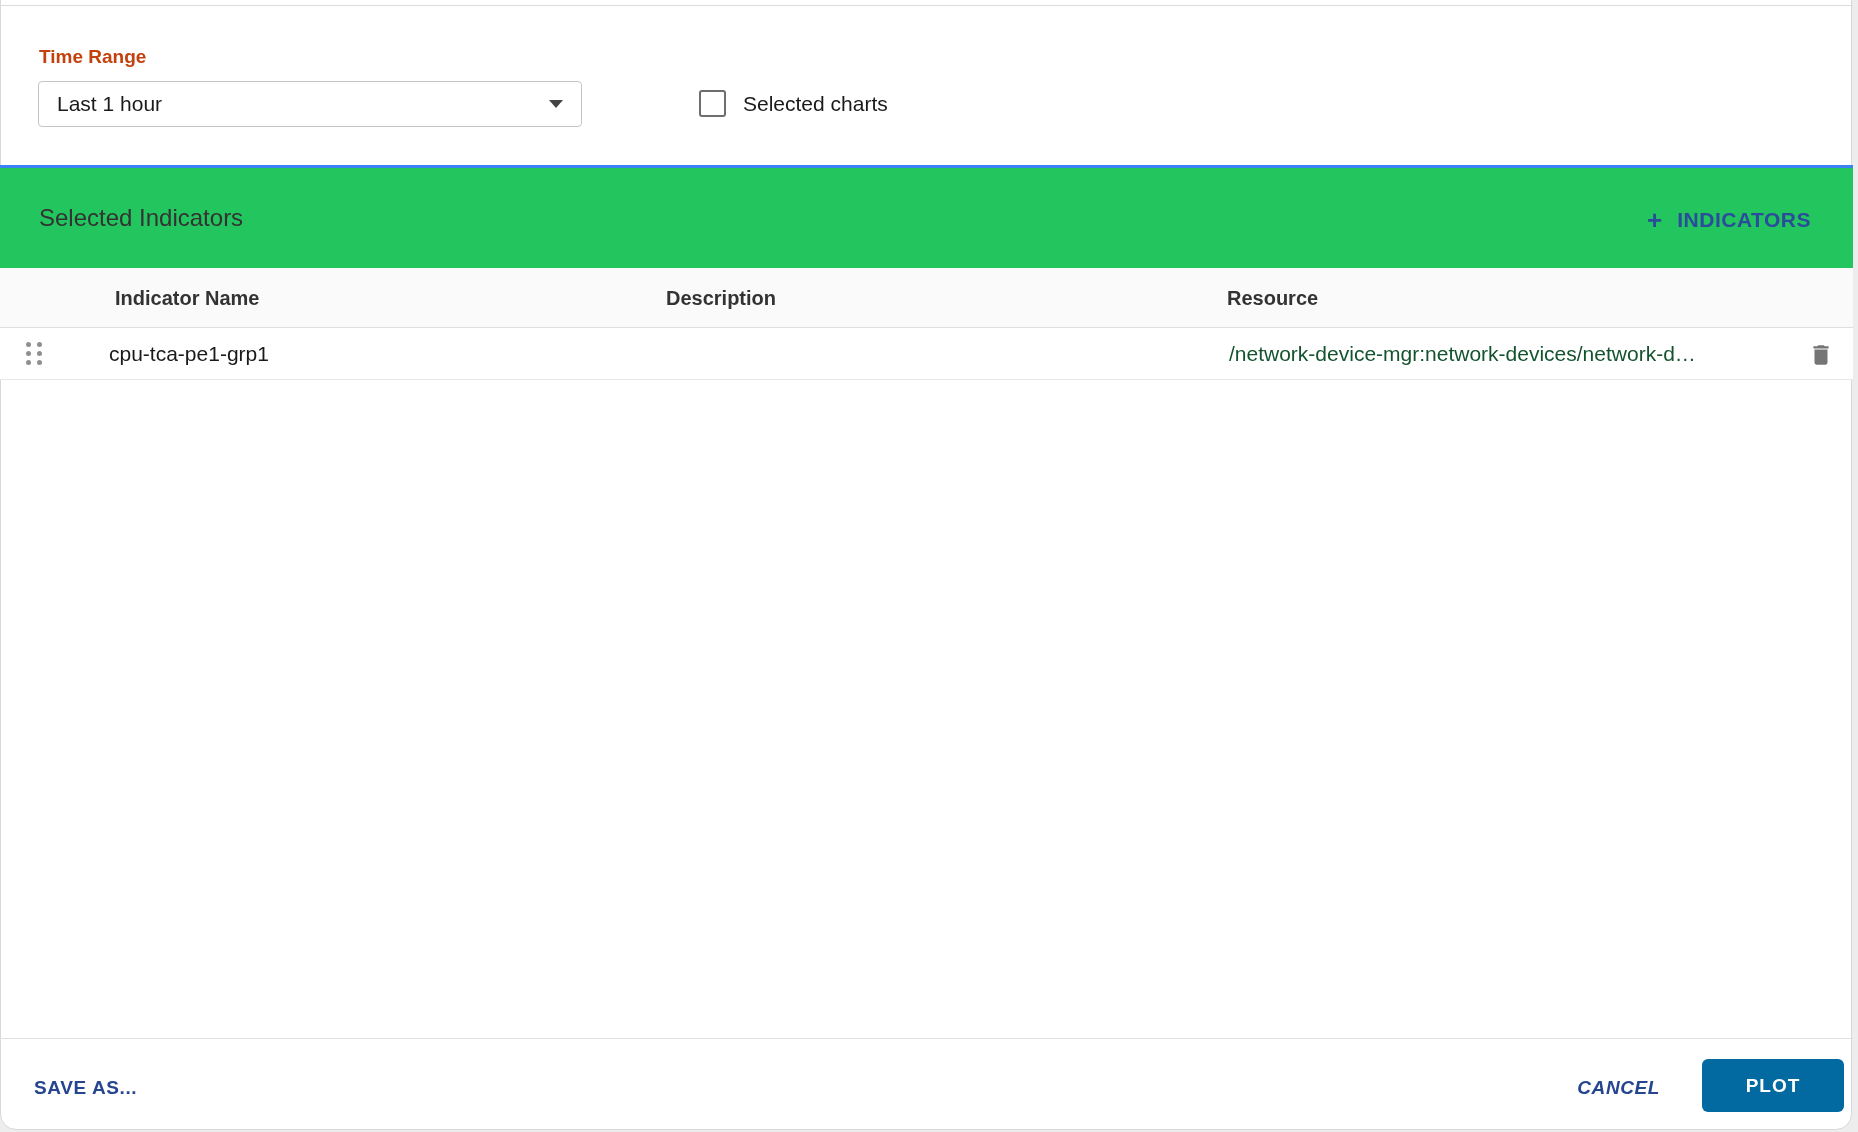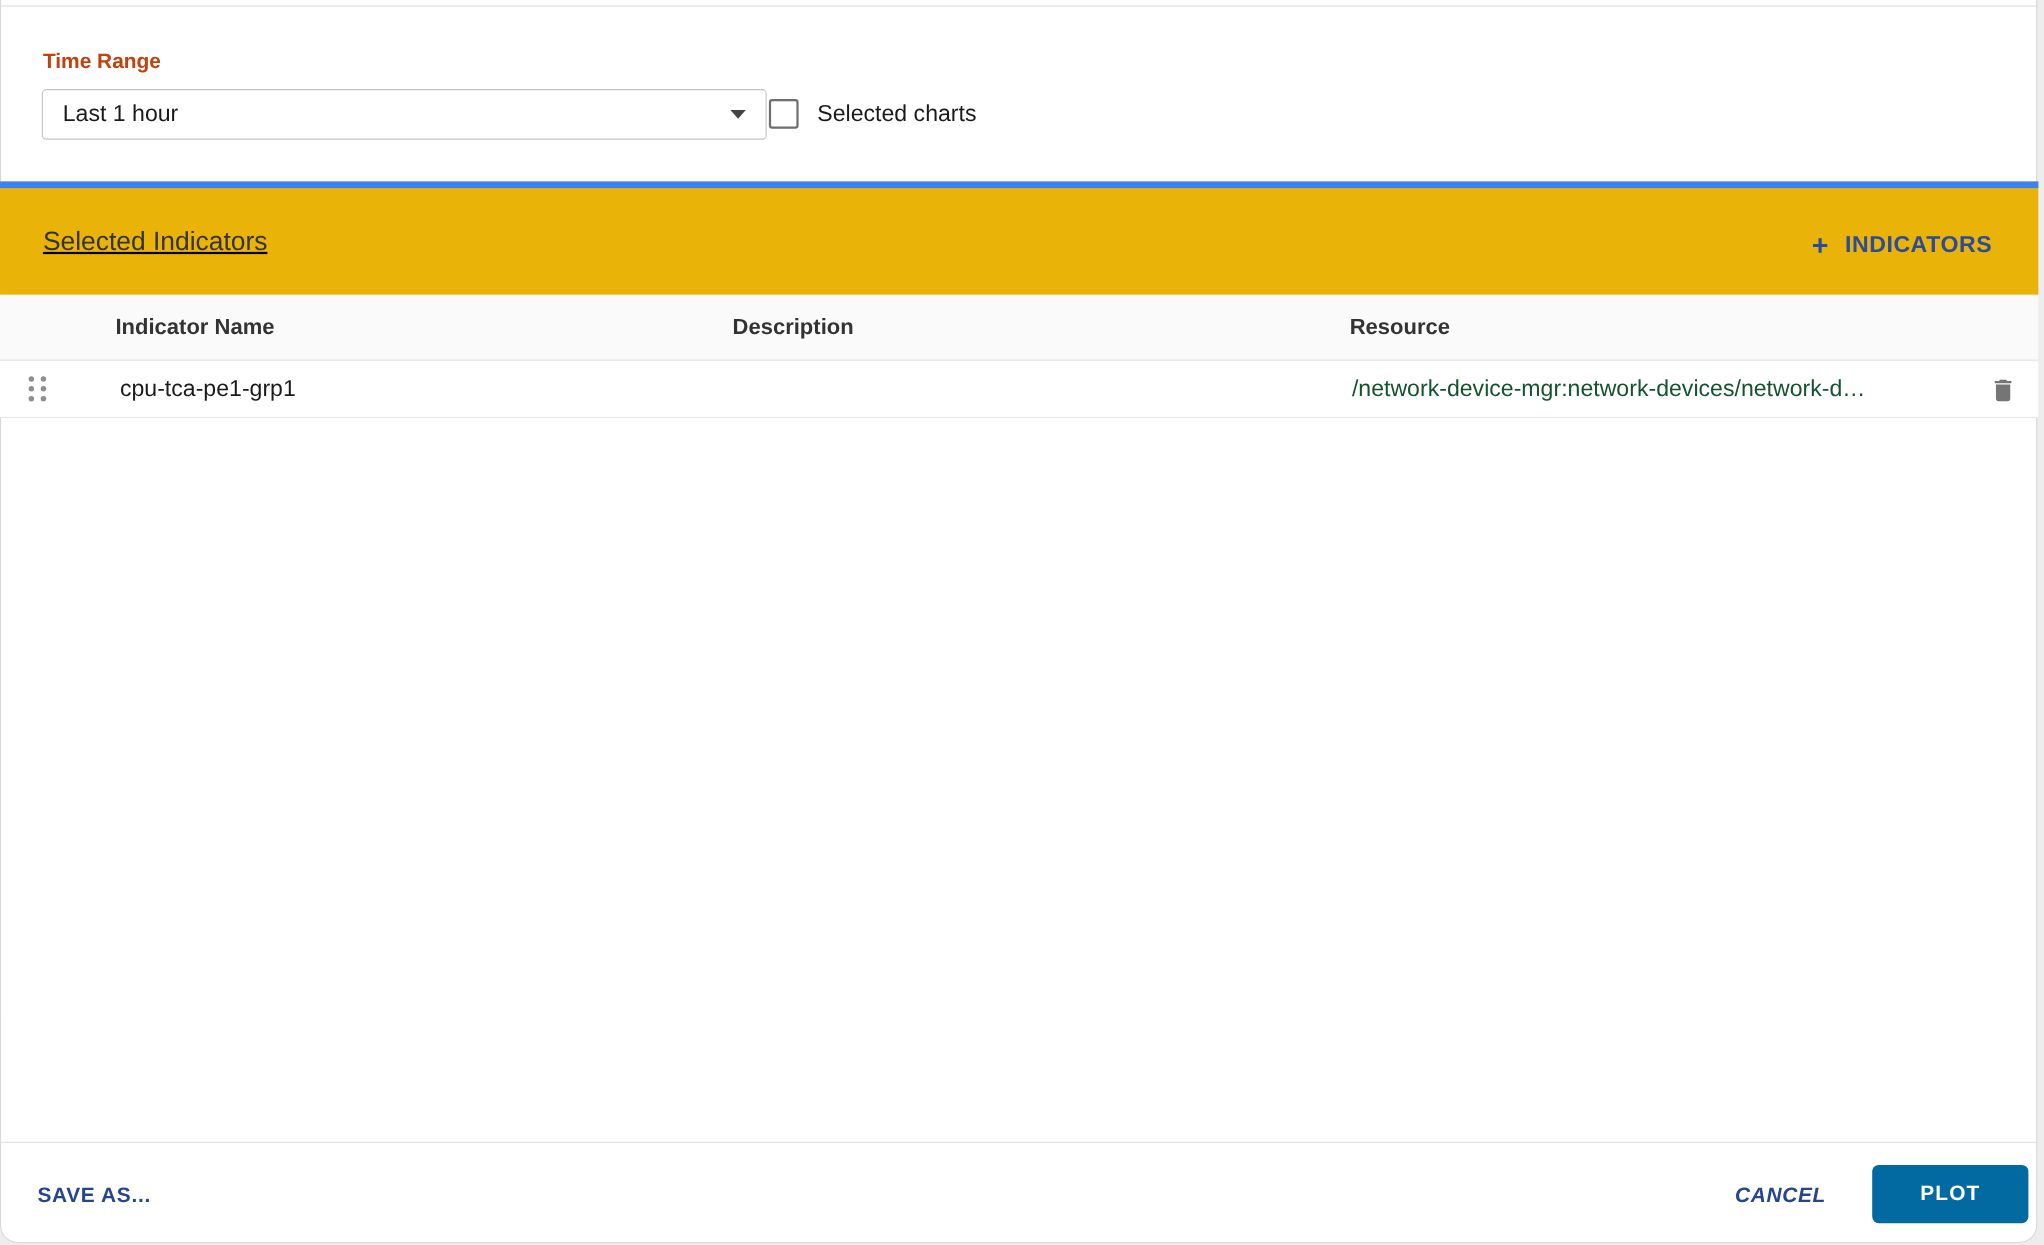--- a/index.html
+++ b/index.html
@@ -28,21 +28,21 @@
     position:absolute;left:0;top:5px;width:1853px;height:0;
     border-top:1px solid #dcdcdc;
   }
   
   .tr-label{
     position:absolute;left:39px;top:46px;
     font-size:19px;font-weight:700;color:#c2410c;line-height:22px;
   }
   .tr-select{
     position:absolute;left:38px;top:81px;
-    width:659px;height:46px;box-sizing:border-box;
+    width:544px;height:46px;box-sizing:border-box;
     background:#fff;border:1px solid #c4c4c4;border-radius:4px;
     display:flex;align-items:center;
     padding:0 18px;
     cursor:pointer;
   }
   .tr-select .value{
     font-size:21px;color:#1a1a1a;flex:1;
   }
   .caret{
     width:0;height:0;
@@ -58,23 +58,23 @@
     cursor:pointer;
   }
   .cb-label{
     position:absolute;left:743px;top:92px;
     font-size:21px;color:#1a1a1a;line-height:24px;
   }
   
   .band{
     position:absolute;left:0;top:165px;
     width:1853px;height:103px;box-sizing:border-box;
-    background:#eab308;
-    border-top:6px solid #3b82f6;
-    display:flex;align-items:center;text-decoration:underline;
+    background:#22c55e;
+    border-top:3px solid #3b82f6;
+    display:flex;align-items:center;
   }
   .band-title{
     margin-left:39px;
     font-size:24px;color:#333;font-weight:400;
   }
   .add-btn{
     position:absolute;right:42px;top:0;height:103px;
     display:flex;align-items:center;gap:15px;
     cursor:pointer;
   }
@@ -88,21 +88,21 @@
   .thead{
     position:absolute;left:0;top:268px;
     width:1853px;height:60px;box-sizing:border-box;
     background:#fafafa;
     border-bottom:1px solid #dfdfdf;
   }
   .th{
     position:absolute;top:0;height:60px;display:flex;align-items:center;
     font-size:20px;font-weight:700;color:#333;
   }
-  .th.c1{left:105px;}
+  .th.c1{left:115px;}
   .th.c2{left:666px;}
   .th.c3{left:1227px;}
   .trow{
     position:absolute;left:0;top:328px;
     width:1853px;height:52px;box-sizing:border-box;
     background:#fff;
     border-bottom:1px solid #e8e8e8;
   }
   .cell{
     position:absolute;top:0;height:52px;display:flex;align-items:center;

